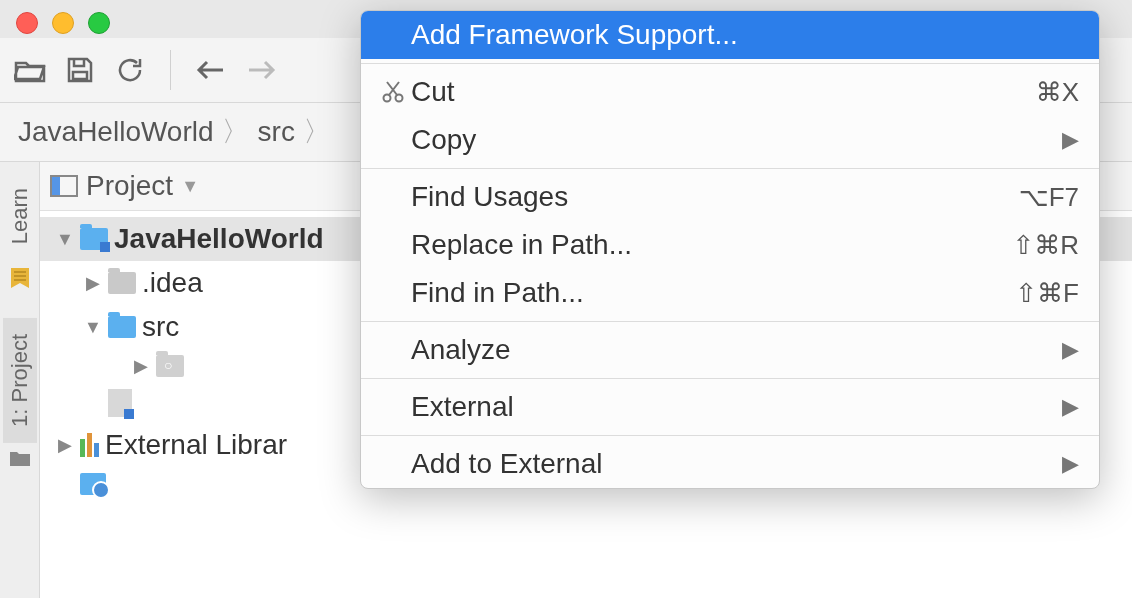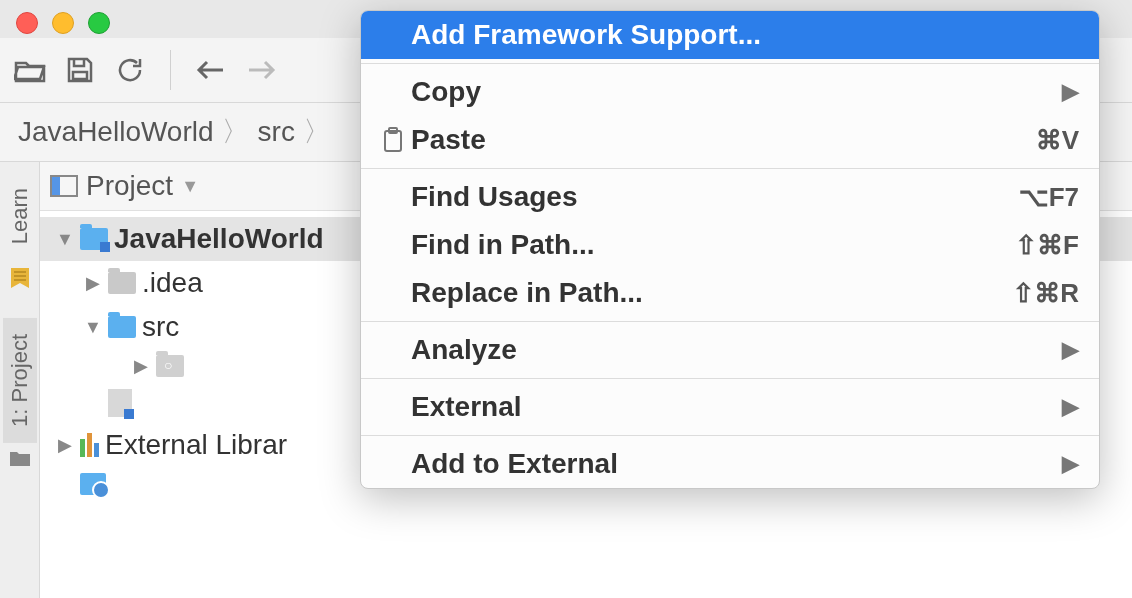--- a/index.html
+++ b/index.html
@@ -228,21 +228,20 @@
       box-shadow: 0 10px 40px rgba(0,0,0,0.25);
       font-size: 28px;
       color: #333;
       overflow: hidden;
     }
     .menu-item {
       display: flex;
       align-items: center;
       padding: 8px 20px 8px 14px;
       cursor: pointer;
-      font-weight: bold;
     }
     .menu-item.highlighted {
       background: #2c7eea;
       color: #fff;
     }
     .menu-icon-slot {
       width: 36px;
       display: flex;
       justify-content: center;
       color: #777;
@@ -382,50 +381,51 @@
   </div>
 </div>
 
 <div class="context-menu">
   <div class="menu-item highlighted">
     <span class="menu-icon-slot"></span>
     <span class="menu-label">Add Framework Support...</span>
   </div>
   <div class="menu-separator"></div>
   <div class="menu-item">
+    <span class="menu-icon-slot">
+      <svg width="24" height="24" viewBox="0 0 24 24">
+          <circle cx="6" cy="18" r="3.5" fill="none" stroke="#777" stroke-width="2"></circle>
+          <circle cx="18" cy="18" r="3.5" fill="none" stroke="#777" stroke-width="2"></circle>
+          <path d="M8 15 L18 2 M16 15 L6 2" stroke="#777" stroke-width="2"></path>
+        </svg>
+    </span>
+    <span class="menu-label">Cut</span>
+    <span class="menu-shortcut">⌘X</span>
+  </div>
+  <div class="menu-item">
     <span class="menu-icon-slot"></span>
     <span class="menu-label">Copy</span>
     <span class="submenu-arrow">▶</span>
   </div>
-  <div class="menu-item">
-    <span class="menu-icon-slot">
-      <svg width="22" height="26" viewBox="0 0 22 26">
-          <rect x="3" y="4" width="16" height="20" rx="2" fill="none" stroke="#777" stroke-width="2"></rect>
-          <rect x="7" y="1" width="8" height="5" rx="1" fill="none" stroke="#777" stroke-width="2"></rect>
-        </svg>
-    </span>
-    <span class="menu-label">Paste</span>
-    <span class="menu-shortcut">⌘V</span>
-  </div>
   <div class="menu-separator"></div>
   <div class="menu-item">
     <span class="menu-icon-slot"></span>
     <span class="menu-label">Find Usages</span>
     <span class="menu-shortcut">⌥F7</span>
   </div>
   <div class="menu-item">
     <span class="menu-icon-slot"></span>
+    <span class="menu-label">Replace in Path...</span>
+    <span class="menu-shortcut">⇧⌘R</span>
+  </div>
+  <div class="menu-item">
+    <span class="menu-icon-slot"></span>
     <span class="menu-label">Find in Path...</span>
     <span class="menu-shortcut">⇧⌘F</span>
   </div>
-  <div class="menu-item">
-    <span class="menu-icon-slot"></span>
-    <span class="menu-label">Replace in Path...</span>
-    <span class="menu-shortcut">⇧⌘R</span>
-  </div>
   <div class="menu-separator"></div>
   <div class="menu-item">
     <span class="menu-icon-slot"></span>
     <span class="menu-label">Analyze</span>
     <span class="submenu-arrow">▶</span>
   </div>
   <div class="menu-separator"></div>
   <div class="menu-item">
     <span class="menu-icon-slot"></span>
     <span class="menu-label">External</span>

